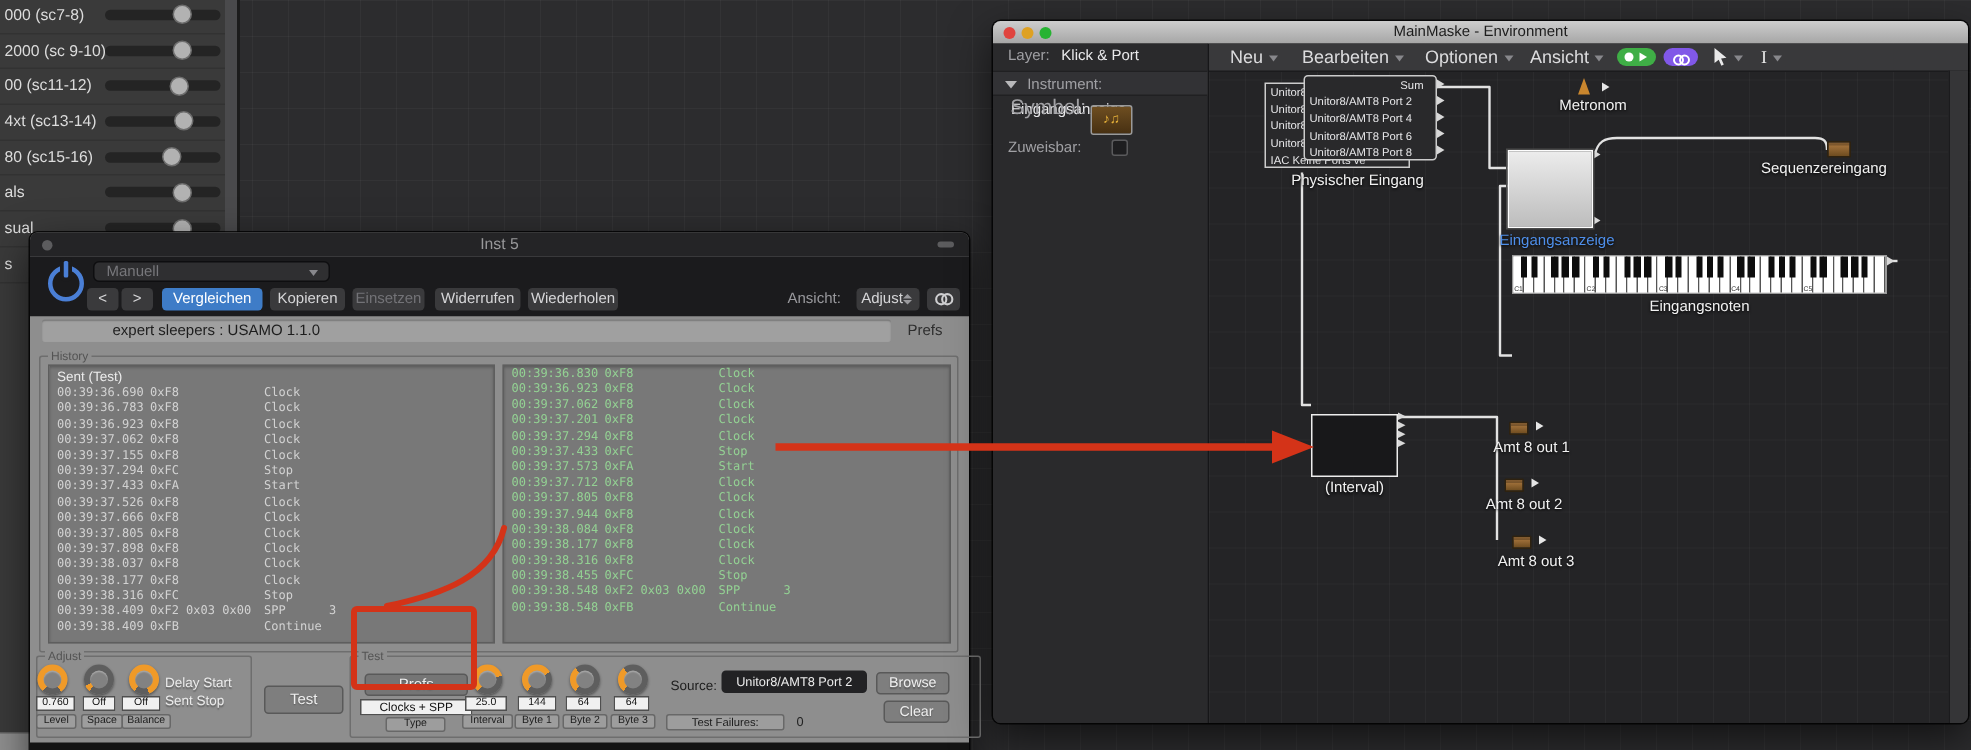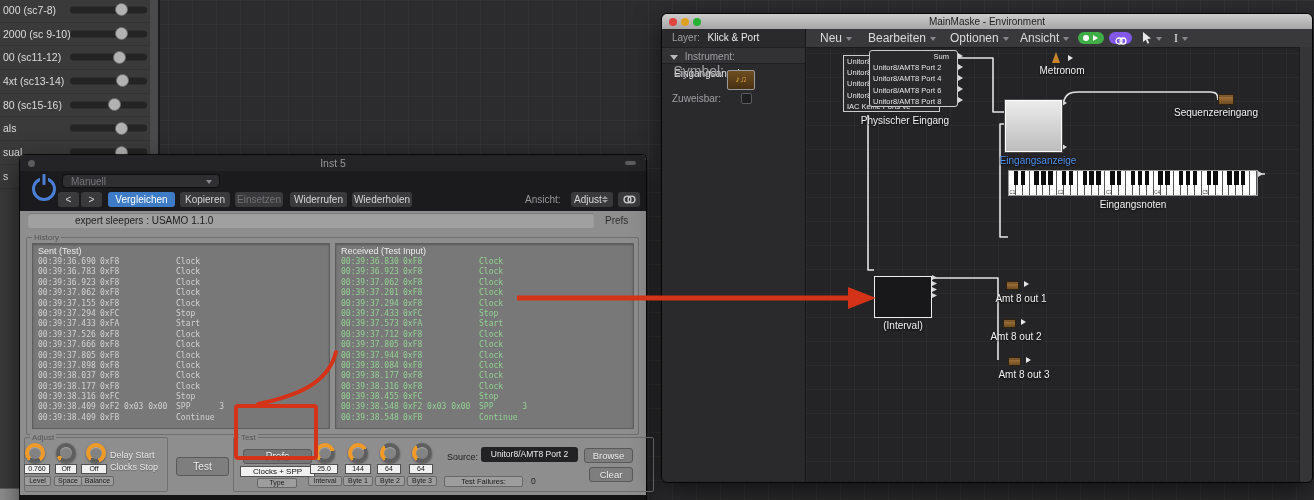--- a/index.html
+++ b/index.html
@@ -218,21 +218,20 @@
             <div class="hrow"><span class="c1">00:39:37.805</span><span class="c2">0xF8</span><span class="c3">Clock</span></div>
             <div class="hrow"><span class="c1">00:39:37.898</span><span class="c2">0xF8</span><span class="c3">Clock</span></div>
             <div class="hrow"><span class="c1">00:39:38.037</span><span class="c2">0xF8</span><span class="c3">Clock</span></div>
             <div class="hrow"><span class="c1">00:39:38.177</span><span class="c2">0xF8</span><span class="c3">Clock</span></div>
             <div class="hrow"><span class="c1">00:39:38.316</span><span class="c2">0xFC</span><span class="c3">Stop</span></div>
             <div class="hrow"><span class="c1">00:39:38.409</span><span class="c2">0xF2 0x03 0x00</span><span class="c3">SPP      3</span></div>
             <div class="hrow"><span class="c1">00:39:38.409</span><span class="c2">0xFB</span><span class="c3">Continue</span></div>
           </div>
       </div>
       <div class="hpanel rx" style="left:315px;width:299px">
-        <div class="htitle">Received (Test Input)</div>
         <div>
             <div class="hrow"><span class="c1">00:39:36.830</span><span class="c2">0xF8</span><span class="c3">Clock</span></div>
             <div class="hrow"><span class="c1">00:39:36.923</span><span class="c2">0xF8</span><span class="c3">Clock</span></div>
             <div class="hrow"><span class="c1">00:39:37.062</span><span class="c2">0xF8</span><span class="c3">Clock</span></div>
             <div class="hrow"><span class="c1">00:39:37.201</span><span class="c2">0xF8</span><span class="c3">Clock</span></div>
             <div class="hrow"><span class="c1">00:39:37.294</span><span class="c2">0xF8</span><span class="c3">Clock</span></div>
             <div class="hrow"><span class="c1">00:39:37.433</span><span class="c2">0xFC</span><span class="c3">Stop</span></div>
             <div class="hrow"><span class="c1">00:39:37.573</span><span class="c2">0xFA</span><span class="c3">Start</span></div>
             <div class="hrow"><span class="c1">00:39:37.712</span><span class="c2">0xF8</span><span class="c3">Clock</span></div>
             <div class="hrow"><span class="c1">00:39:37.805</span><span class="c2">0xF8</span><span class="c3">Clock</span></div>
@@ -252,21 +251,21 @@
       <div class="knob" style="left: 5px; top: 232px; background: conic-gradient(from 220deg, rgb(240, 154, 40) 0deg, rgb(240, 154, 40) 285deg, rgb(94, 94, 94) 285deg, rgb(94, 94, 94) 360deg);"></div>
       <div class="knob" style="left: 36px; top: 232px; background: conic-gradient(from 220deg, rgb(240, 154, 40) 0deg, rgb(240, 154, 40) 25deg, rgb(94, 94, 94) 25deg, rgb(94, 94, 94) 360deg);"></div>
       <div class="knob" style="left: 66px; top: 232px; background: conic-gradient(from 220deg, rgb(240, 154, 40) 0deg, rgb(240, 154, 40) 300deg, rgb(94, 94, 94) 300deg, rgb(94, 94, 94) 360deg);"></div>
       <div class="vbox" style="left:4px;top:253px;width:26px">0.760</div>
       <div class="vbox" style="left:35px;top:253px;width:22px">Off</div>
       <div class="vbox" style="left:61px;top:253px;width:26px">Off</div>
       <div class="chip" style="left:4px;top:265px;width:27px">Level</div>
       <div class="chip" style="left:34px;top:265px;width:28px">Space</div>
       <div class="chip" style="left:61px;top:265px;width:33px">Balance</div>
       <div class="dlabel" style="left:90px;top:239px">Delay Start</div>
-      <div class="dlabel" style="left:90px;top:251px">Clocks Stop</div>
+      <div class="dlabel" style="left:90px;top:251px">Sent Stop</div>
       <div class="gbtn" style="left:156px;top:246px;width:53px;height:19px;line-height:18px">Test</div>
 
       <div class="group" style="left:213px;top:226px;width:419px;height:53px">
         <span class="glabel">Test</span>
       </div>
       <div class="gbtn" style="left:223px;top:238px;width:69px;height:15px;line-height:14px;background:#757575">Prefs</div>
       <div class="vbox" style="left:220px;top:255px;width:75px;height:11px;font-size:8px;line-height:9px">Clocks + SPP</div>
       <div class="chip" style="left:237px;top:267px;width:40px">Type</div>
 
       <div class="knob" style="left: 295px; top: 232px; background: conic-gradient(from 220deg, rgb(240, 154, 40) 0deg, rgb(240, 154, 40) 215deg, rgb(94, 94, 94) 215deg, rgb(94, 94, 94) 360deg);"></div>

